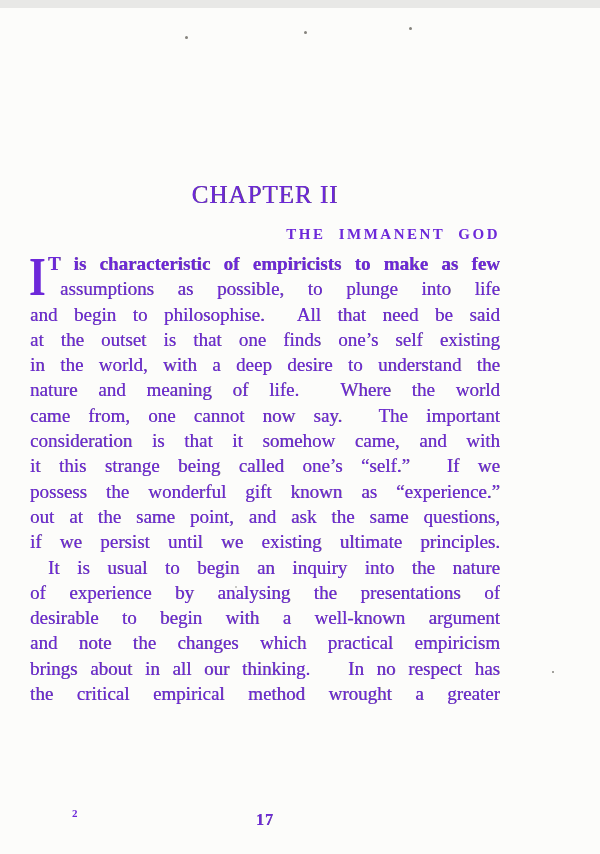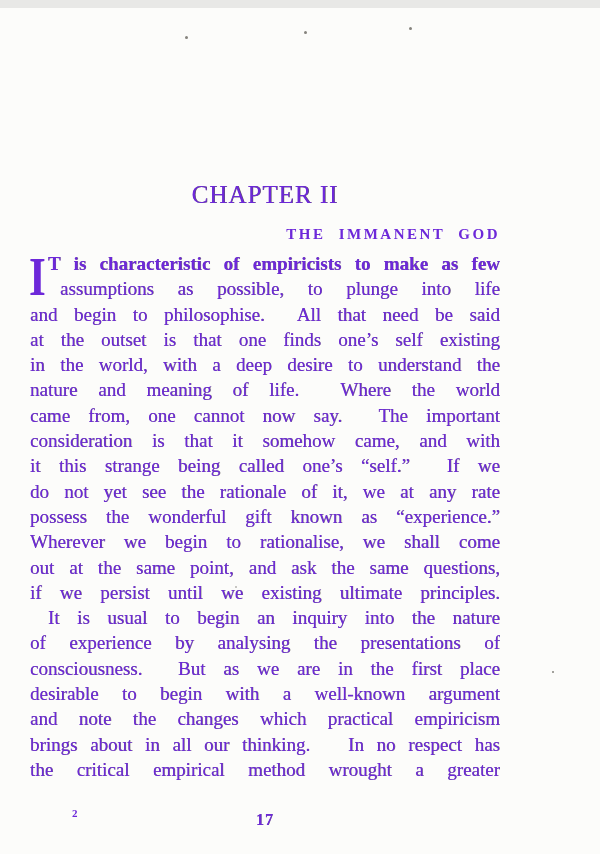--- a/index.html
+++ b/index.html
@@ -105,28 +105,25 @@
   <div class="text-block">
       <div class="line after-dropcap-first">T is characteristic of empiricists to make as few</div>
       <div class="line after-dropcap-second">assumptions as possible, to plunge into life</div>
       <div class="line">and begin to philosophise.&nbsp; All that need be said</div>
       <div class="line">at the outset is that one finds one’s self existing</div>
       <div class="line">in the world, with a deep desire to understand the</div>
       <div class="line">nature and meaning of life.&nbsp; Where the world</div>
       <div class="line">came from, one cannot now say.&nbsp; The important</div>
       <div class="line">consideration is that it somehow came, and with</div>
       <div class="line">it this strange being called one’s “self.”&nbsp; If we</div>
-      <div class="line">do not yet see the rationale of it, we at any rate</div>
       <div class="line">possess the wonderful gift known as “experience.”</div>
-      <div class="line">Wherever we begin to rationalise, we shall come</div>
       <div class="line">out at the same point, and ask the same questions,</div>
       <div class="line">if we persist until we existing ultimate principles.</div>
       <div class="line paragraph-indent">It is usual to begin an inquiry into the nature</div>
       <div class="line">of experience by analysing the presentations of</div>
-      <div class="line">consciousness.&nbsp; But as we are in the first place</div>
       <div class="line">desirable to begin with a well-known argument</div>
       <div class="line">and note the changes which practical empiricism</div>
       <div class="line">brings about in all our thinking.&nbsp;&nbsp; In no respect has</div>
       <div class="line">the critical empirical method wrought a greater</div>
     </div>
 
   <span class="signature-mark">2</span>
 
   <div class="page-number">17</div>
 

